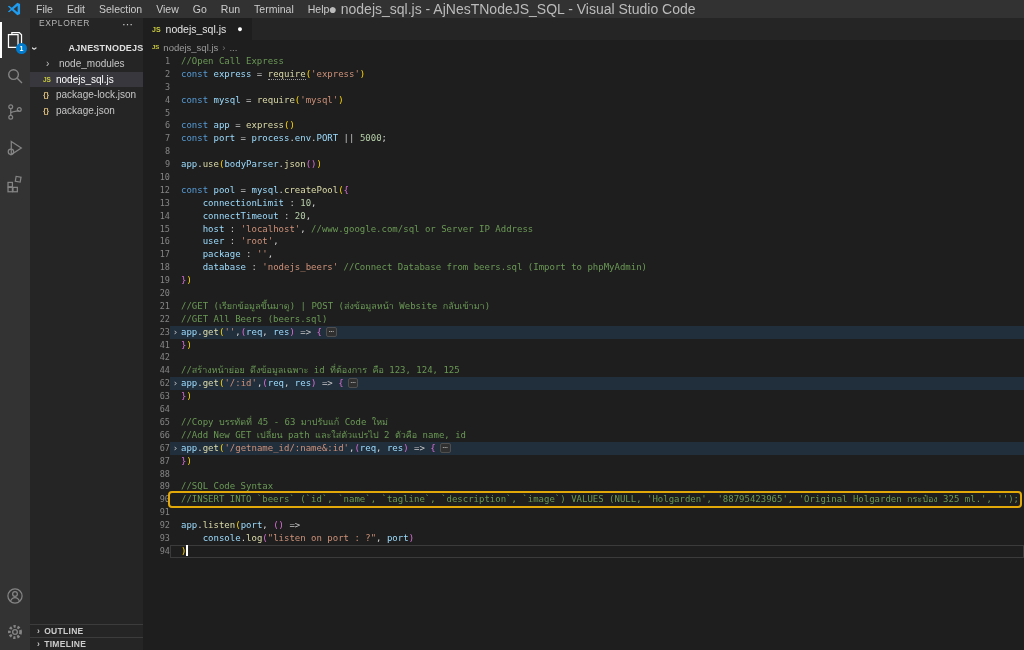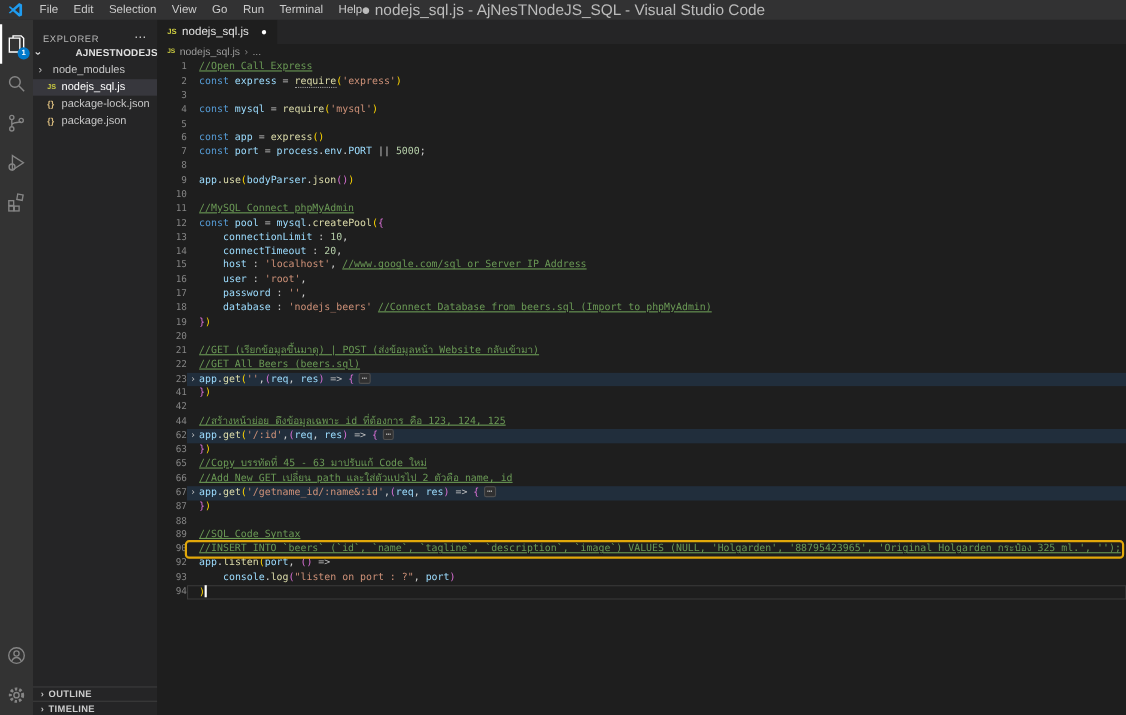--- a/index.html
+++ b/index.html
@@ -19,29 +19,29 @@
   
   .activitybar { width:30px; background:#333333; display:flex; flex-direction:column; align-items:center; padding-top:4px; flex:none; }
   .ab-item { width:30px; height:36px; display:flex; align-items:center; justify-content:center; position:relative; color:#858585; cursor:pointer; }
   .ab-item.active { color:#ffffff; box-shadow: inset 2px 0 0 #ffffff; }
   .ab-item svg { display:block; }
   .ab-badge { position:absolute; right:3px; bottom:4px; background:#007acc; color:#fff; font-size:7px; line-height:11px; width:11px; height:11px; border-radius:50%; text-align:center; font-weight:bold; }
   .ab-spacer { margin-top:auto; }
 
   
   .sidebar { width:113px; background:#252526; display:flex; flex-direction:column; color:#cccccc; flex:none; }
-  .sb-header { height:22px; display:flex; align-items:flex-end; padding:0 9px; font-size:8.5px; letter-spacing:.6px; color:#b6b6b6; }
+  .sb-header { height:22px; display:flex; align-items:flex-start; padding:0 9px; font-size:8.5px; letter-spacing:.6px; color:#b6b6b6; }
   .sb-dots { margin-left:auto; font-size:11px; color:#cccccc; cursor:pointer; letter-spacing:1px; }
   .sb-root { display:flex; align-items:center; height:16px; font-weight:bold; font-size:9px; color:#e0e0e0; padding-left:3px; cursor:pointer; letter-spacing:.2px;gap:29px; }
   .sb-root .g-chevdown { margin-right:3px; }
   .tree { flex:1 1 auto; overflow:hidden; }
   .tree-item { display:flex; align-items:center; height:15.5px; padding-left:13px; font-size:10px; color:#c7c7c7; cursor:pointer; white-space:nowrap; }
   .tree-item.selected { background:#37373d; color:#ffffff; }
   .tree-item .ticon { width:13px; flex:none; display:inline-block; }
-  .tree-item.has-chev { padding-left:5px; }
+  .tree-item.has-chev { padding-left:16px; }
   .g-chev::before { content:"\203A"; color:#c5c5c5; }
   .g-chevdown { display:inline-block; transform:rotate(90deg); font-size:10px; }
   .g-chevdown::before { content:"\203A"; }
   .g-js { color:#cbcb41; font-size:6.5px; font-weight:bold; }
   .g-js::before { content:"JS"; }
   .g-braces { color:#d7ba7d; font-size:8px; font-weight:bold; }
   .g-braces::before { content:"{}"; }
   .sb-panel { border-top:1px solid #3c3c3c; height:13px; flex:none; display:flex; align-items:center; font-weight:bold; font-size:8.5px; color:#cccccc; padding-left:7px; cursor:pointer; letter-spacing:.3px; }
   .sb-panel .g-chev { margin-right:4px; }
 
@@ -64,21 +64,21 @@
   .code { white-space:pre; }
   .row.band .rowbody { background:rgba(38,79,120,.33); }
   .row.box .rowbody { outline:2.5px solid #e2a80a; border-radius:2px; margin-right:4px; position:relative; z-index:2; }
   .row.cur .rowbody { box-shadow: inset 0 0 0 1px rgba(255,255,255,.13); }
   .tk-kw  { color:#569cd6; }
   .tk-var { color:#9cdcfe; }
   .tk-fn  { color:#dcdcaa; }
   .tk-fnh { color:#dcdcaa; border-bottom:1px dotted #9b9b9b; }
   .tk-str { color:#ce9178; }
   .tk-num { color:#b5cea8; }
-  .tk-cmt { color:#6a9955;text-decoration:underline; }
+  .tk-cmt { color:#6a9955; }
   .tk-txt { color:#d4d4d4; }
   .tk-op  { color:#c8c8c8; }
   .tk-p1  { color:#ffd700; }
   .tk-p2  { color:#da70d6; }
   .foldmark { display:inline-block; color:#adadad; background:#303031; border:1px solid #4f4f4f; border-radius:2px; padding:0 2px; margin-left:4px; font-size:8px; line-height:8px; vertical-align:1px; cursor:pointer; }
   .cursor { display:inline-block; width:1.5px; height:11px; background:#ffffff; vertical-align:-2px; }
 </style>
 </head>
 <body>
 
@@ -268,27 +268,20 @@
           </span>
         </div>
         <div class="row">
           <span class="ln">10</span>
           <span class="rowbody">
             <span class="foldg"></span>
             <span class="code"></span>
           </span>
         </div>
         <div class="row">
-          <span class="ln">11</span>
-          <span class="rowbody">
-            <span class="foldg"></span>
-            <span class="code"><span class="tk-cmt">//MySQL Connect phpMyAdmin</span></span>
-          </span>
-        </div>
-        <div class="row">
           <span class="ln">12</span>
           <span class="rowbody">
             <span class="foldg"></span>
             <span class="code"><span class="tk-kw">const</span><span class="tk-txt"> </span><span class="tk-var">pool</span><span class="tk-op"> = </span><span class="tk-var">mysql</span><span class="tk-txt">.</span><span class="tk-fn">createPool</span><span class="tk-p1">(</span><span class="tk-p2">{</span></span>
           </span>
         </div>
         <div class="row">
           <span class="ln">13</span>
           <span class="rowbody">
             <span class="foldg"></span>
@@ -313,21 +306,21 @@
           <span class="ln">16</span>
           <span class="rowbody">
             <span class="foldg"></span>
             <span class="code"><span class="tk-txt">    </span><span class="tk-var">user</span><span class="tk-op"> : </span><span class="tk-str">'root'</span><span class="tk-txt">,</span></span>
           </span>
         </div>
         <div class="row">
           <span class="ln">17</span>
           <span class="rowbody">
             <span class="foldg"></span>
-            <span class="code"><span class="tk-txt">    </span><span class="tk-var">password</span><span class="tk-op"> : </span><span class="tk-str">''</span><span class="tk-txt">,</span></span>
+            <span class="code"><span class="tk-txt">    </span><span class="tk-var">package</span><span class="tk-op"> : </span><span class="tk-str">''</span><span class="tk-txt">,</span></span>
           </span>
         </div>
         <div class="row">
           <span class="ln">18</span>
           <span class="rowbody">
             <span class="foldg"></span>
             <span class="code"><span class="tk-txt">    </span><span class="tk-var">database</span><span class="tk-op"> : </span><span class="tk-str">'nodejs_beers'</span><span class="tk-txt"> </span><span class="tk-cmt">//Connect Database from beers.sql (Import to phpMyAdmin)</span></span>
           </span>
         </div>
         <div class="row">
@@ -394,20 +387,27 @@
           </span>
         </div>
         <div class="row">
           <span class="ln">63</span>
           <span class="rowbody">
             <span class="foldg"></span>
             <span class="code"><span class="tk-p2">}</span><span class="tk-p1">)</span></span>
           </span>
         </div>
         <div class="row">
+          <span class="ln">64</span>
+          <span class="rowbody">
+            <span class="foldg"></span>
+            <span class="code"></span>
+          </span>
+        </div>
+        <div class="row">
           <span class="ln">65</span>
           <span class="rowbody">
             <span class="foldg"></span>
             <span class="code"><span class="tk-cmt">//Copy บรรทัดที่ 45 - 63 มาปรับแก้ Code ใหม่</span></span>
           </span>
         </div>
         <div class="row">
           <span class="ln">66</span>
           <span class="rowbody">
             <span class="foldg"></span>
@@ -443,20 +443,27 @@
           </span>
         </div>
         <div class="row box">
           <span class="ln">90</span>
           <span class="rowbody">
             <span class="foldg"></span>
             <span class="code"><span class="tk-cmt">//INSERT INTO `beers` (`id`, `name`, `tagline`, `description`, `image`) VALUES (NULL, 'Holgarden', '88795423965', 'Original Holgarden กระป๋อง 325 ml.', '');</span></span>
           </span>
         </div>
         <div class="row">
+          <span class="ln">91</span>
+          <span class="rowbody">
+            <span class="foldg"></span>
+            <span class="code"></span>
+          </span>
+        </div>
+        <div class="row">
           <span class="ln">92</span>
           <span class="rowbody">
             <span class="foldg"></span>
             <span class="code"><span class="tk-var">app</span><span class="tk-txt">.</span><span class="tk-fn">listen</span><span class="tk-p1">(</span><span class="tk-var">port</span><span class="tk-txt">, </span><span class="tk-p2">()</span><span class="tk-op"> =&gt;</span></span>
           </span>
         </div>
         <div class="row">
           <span class="ln">93</span>
           <span class="rowbody">
             <span class="foldg"></span>

